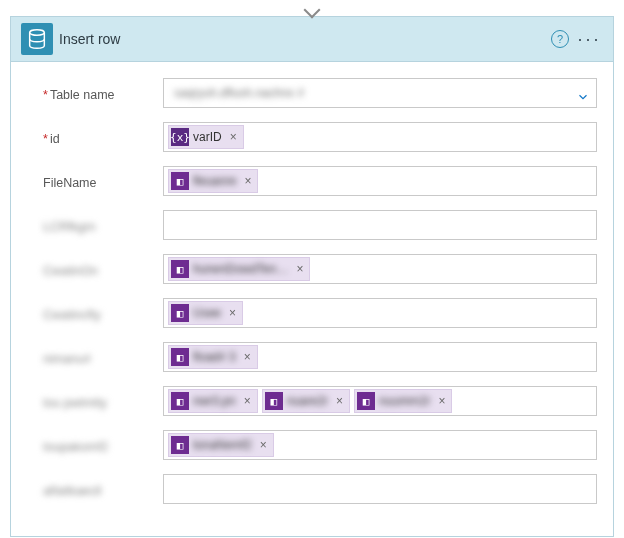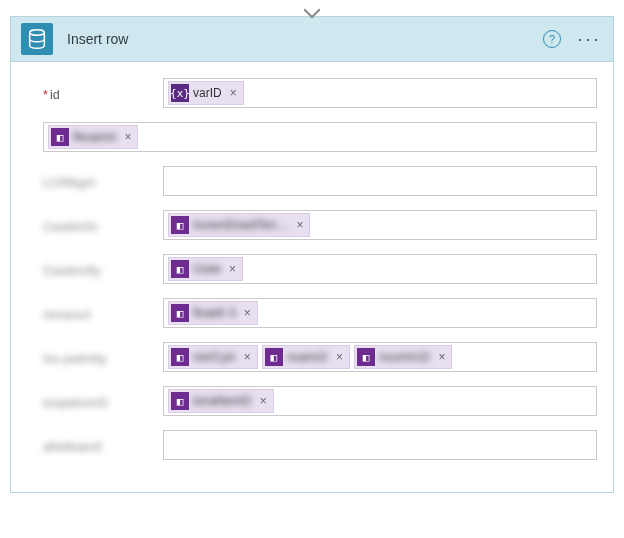--- a/index.html
+++ b/index.html
@@ -22,21 +22,21 @@
   }
   .card {
     border: 1px solid #b6d3de;
     background: #fff;
   }
   .card-header {
     display: flex;
     align-items: center;
     background: #cfe8f0;
     padding: 6px 10px;
-    gap: 14px;
+    gap: 6px;
     border-bottom: 1px solid #b6d3de;
   }
   .db-icon {
     width: 32px;
     height: 32px;
     background: #2f8fb3;
     display: flex;
     align-items: center;
     justify-content: center;
     border-radius: 2px;
@@ -164,31 +164,41 @@
           <path d="M4 12v7c0 1.7 3.6 3 8 3s8-1.3 8-3v-7" fill="none" stroke="#fff" stroke-width="1.6"></path>
         </svg>
     </div>
     <div class="title">Insert row</div>
     <div class="help-icon">?</div>
     <div class="dots">···</div>
   </div>
 
   <div class="body" id="rows-container">
 
+  <div class="row">
+        <div class="label req">Table name</div>
+        <div class="field dropdown">
+          <span class="blur-text">saqryuh.dflush.nachnx #</span>
+          <span class="chevron"><svg viewBox="0 0 24 24">
+              <polyline points="6 9 12 15 18 9"></polyline>
+            </svg></span>
+        </div>
+      </div>
       <div class="row">
         <div class="label req">id</div>
         <div class="field">
           <span class="token  fx">
             <span class="ticon">{x}</span>
             <span class="tlabel">varID</span>
             <span class="tclose">×</span>
           </span>
         </div>
       </div>
       <div class="row">
+        <div class="label">FileName</div>
         <div class="field">
           <span class="token ">
             <span class="ticon">◧</span>
             <span class="tlabel blurred">fleuanre</span>
             <span class="tclose">×</span>
           </span>
         </div>
       </div>
       <div class="row">
         <div class="label blurred">LCRfkgrn</div>

